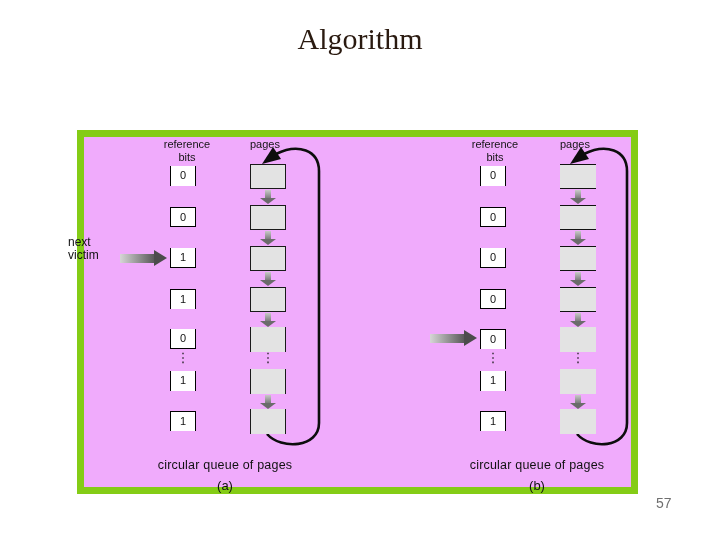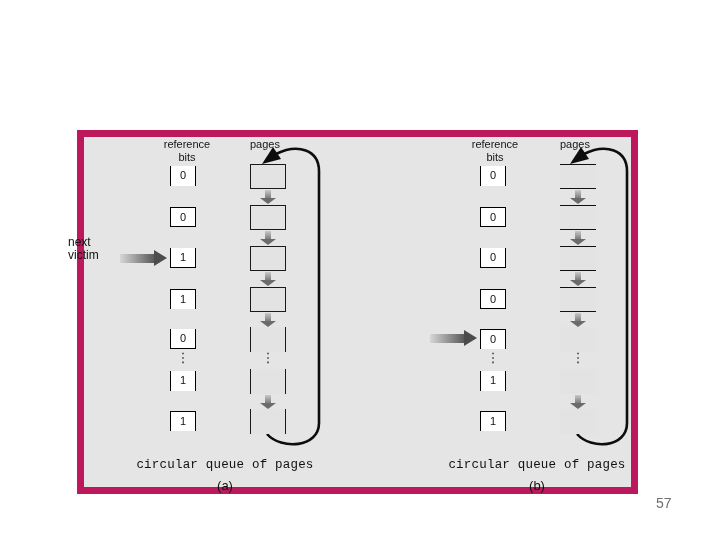--- a/index.html
+++ b/index.html
@@ -2,21 +2,21 @@
 <html><head>
 <meta charset="utf-8">
 <style>
   html,body{margin:0;padding:0;background:#fff;}
   .slide{position:relative;width:720px;height:540px;background:#ffffff;overflow:hidden;
          font-family:"Liberation Sans",sans-serif;}
   .title{position:absolute;top:20px;left:0;right:0;text-align:center;
          font-family:"Liberation Serif",serif;font-size:30px;line-height:37px;
          color:#2a1a10;}
   .frame{position:absolute;left:77px;top:130px;width:547px;height:350px;
-         border:7px solid #be185d;background:#e5e5e5;}
+         border:7px solid #84cc16;background:#f0abfc;}
   .frame *{box-sizing:border-box;}
   .lbl{position:absolute;width:120px;font-size:11px;line-height:13px;text-align:center;color:#141414;}
   .bit{position:absolute;width:26px;height:20px;font-size:11px;line-height:18px;
        text-align:center;color:#111;border:1px solid #000;background:#fff;}
   .b-sides{border-top:none;border-bottom:none;}
   .b-top{border-bottom:none;}
   .b-bottom{border-top:none;}
   .pbox{position:absolute;width:36px;height:25px;background:#e3e3e3;}
   .p-full{border:1px solid #1a1a1a;}
   .p-sides{border-left:1px solid #1a1a1a;border-right:1px solid #1a1a1a;}
@@ -30,31 +30,32 @@
   .harr{position:absolute;width:48px;height:17px;}
   .harr .shaft{position:absolute;left:0;top:4px;width:34px;height:9px;
                background:linear-gradient(to right,#d6d6d6,#5a5a5a);}
   .harr .head{position:absolute;left:34px;top:0;width:0;height:0;
               border-top:8px solid transparent;border-bottom:8px solid transparent;
               border-left:13px solid #4c4c4c;}
   .dots{position:absolute;top:213px;font-size:13px;line-height:16px;text-align:center;color:#222;}
   .nv{position:absolute;left:-16px;top:99px;width:54px;text-align:left;
       font-size:12px;line-height:13px;color:#111;}
   .cap{position:absolute;top:321px;width:200px;text-align:center;
-       font-size:12.5px;letter-spacing:.2px;color:#111;font-family:Liberation Mono, monospace;}
+       font-size:12.5px;letter-spacing:.2px;color:#111;}
   .sub{position:absolute;top:341px;width:200px;text-align:center;font-size:13px;color:#111;}
   .loopsvg{position:absolute;left:0;top:0;pointer-events:none;}
   .pagenum{position:absolute;left:656px;top:495px;width:40px;font-size:14px;color:#6f6f6f;}
 </style>
 </head>
 <body>
 
 <div class="slide">
 
   <div class="title">
+    <div>Algorithm</div>
   </div>
 
   <div class="frame">
 
     <svg class="loopsvg" width="547" height="350" viewBox="0 0 547 350">
       <path d="M 183 297 C 197 313, 235 311, 235 286 L 235 34 C 235 13, 214 6, 192 17" fill="none" stroke="#0d0d0d" stroke-width="2.6"></path>
       <polygon points="178,27 189,10 197,22" fill="#0d0d0d"></polygon>
       <path d="M 493 297 C 507 313, 543 311, 543 286 L 543 34 C 543 13, 522 6, 500 17" fill="none" stroke="#0d0d0d" stroke-width="2.6"></path>
       <polygon points="486,27 497,10 505,22" fill="#0d0d0d"></polygon>
     </svg>

